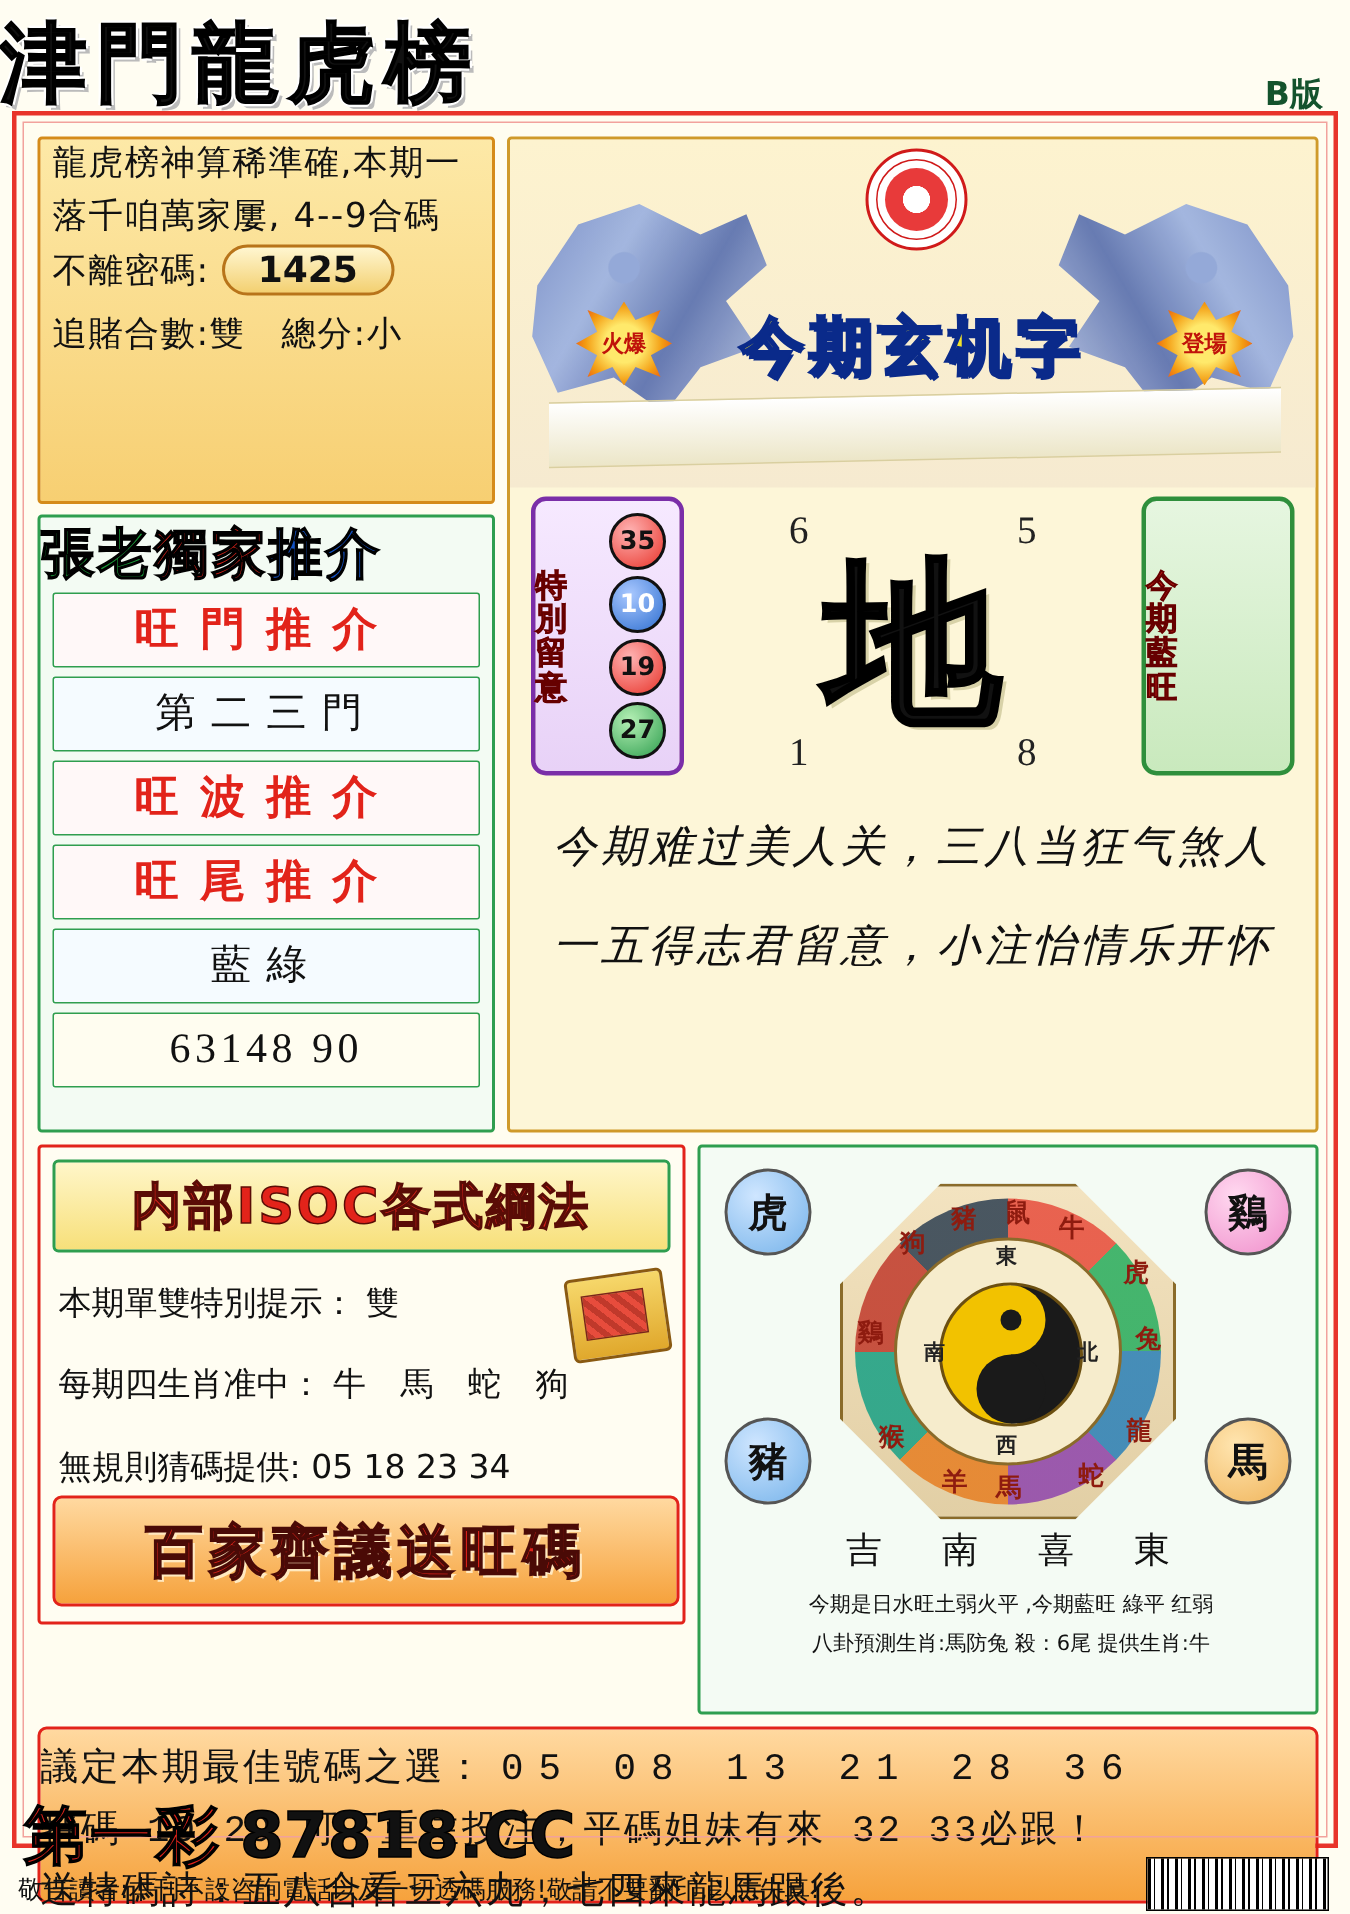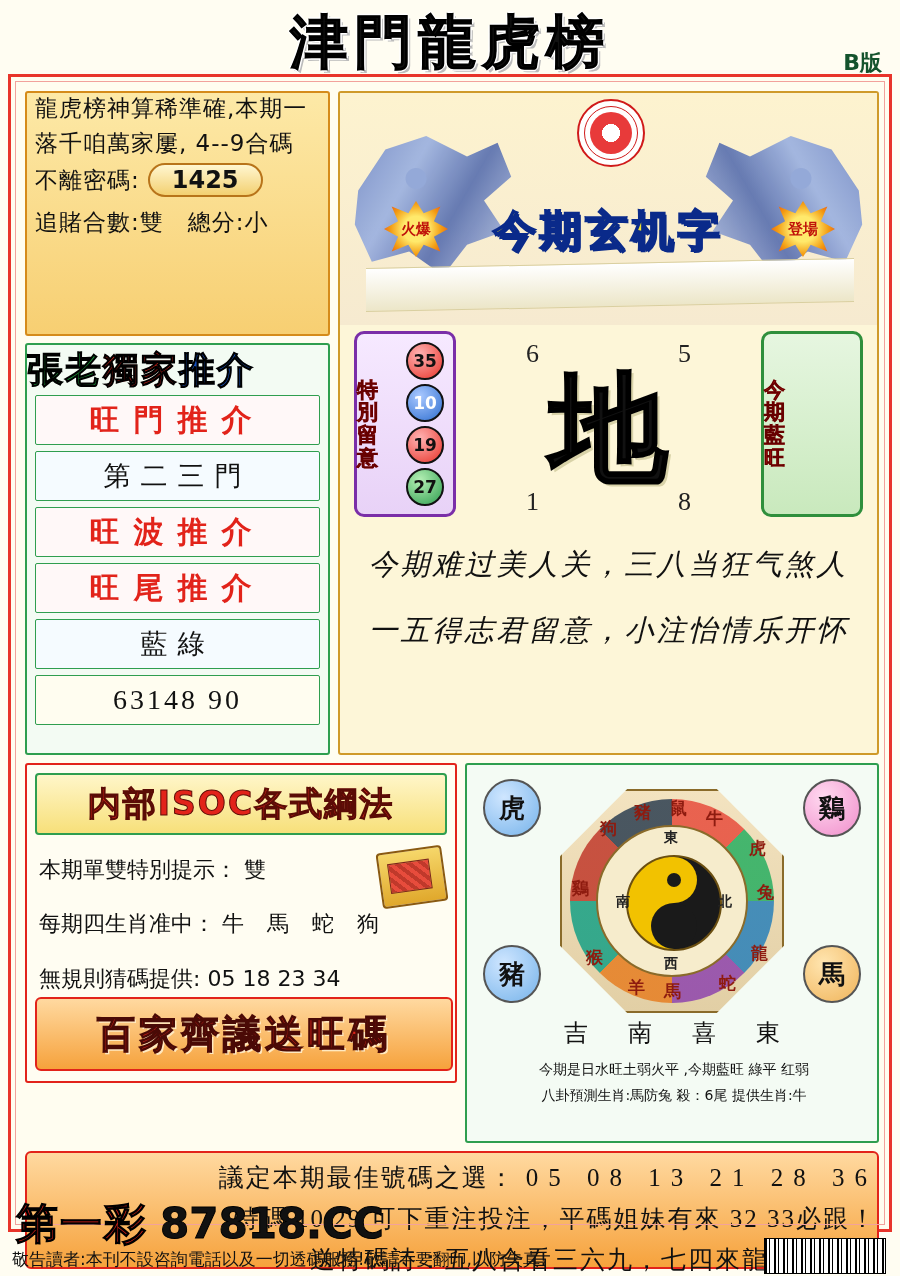--- a/index.html
+++ b/index.html
@@ -9,21 +9,21 @@
     font-family:"Liberation Serif", serif;
     position:relative;
     overflow:hidden;
   }
   .page{
     position:absolute;inset:0;
     background:#fffdf2;
   }
   
   .title{
-    position:absolute;top:4px;left:0;width:900px;text-align:center;
+    position:absolute;top:4px;left:0;width:900px;text-align:left;
     font-family:"DejaVu Sans", sans-serif;
     font-weight:bold;
     font-size:58px;
     letter-spacing:6px;
     color:#111;
     text-shadow:
       2px 0 0 #fff, -2px 0 0 #fff, 0 2px 0 #fff, 0 -2px 0 #fff,
       3px 3px 0 #bbb;
     -webkit-text-stroke:1px #000;
   }
@@ -339,21 +339,21 @@
   .bn1{top:296px;}
   .bn2{top:322px;}
 
   
   #bottom{
     left:14px;top:1074px;width:854px;height:118px;
     border:2px solid #e2231a;border-radius:6px;
     background:linear-gradient(#ffd9a0,#f6a23c);
   }
   .b-line{
-    text-align:right;font-family:Liberation Serif, serif;color:#111;
+    text-align:left;font-family:Liberation Mono, monospace;color:#111;
   }
   .b1{font-size:25px;margin-top:8px;letter-spacing:2px;}
   .b1 .nums{letter-spacing:10px;margin-left:10px;}
   .b2{font-size:25px;margin-top:8px;letter-spacing:2px;}
   .b3{font-size:25px;margin-top:8px;letter-spacing:2px;}
 
   
   .brand{
     position:absolute;left:16px;top:1196px;
     font-family:"DejaVu Sans", sans-serif;font-size:42px;font-weight:bold;

